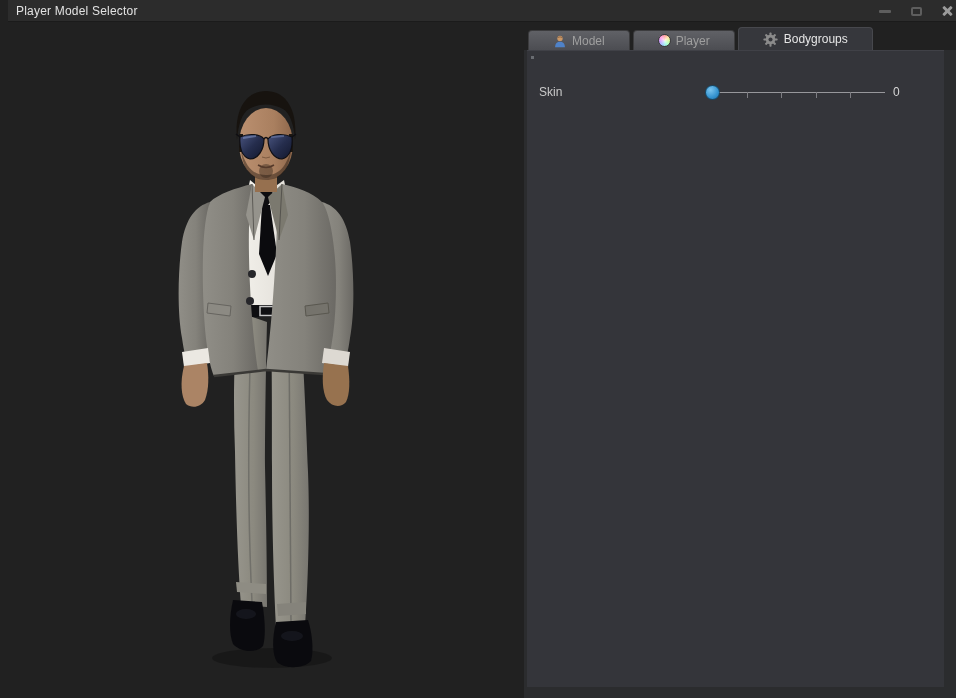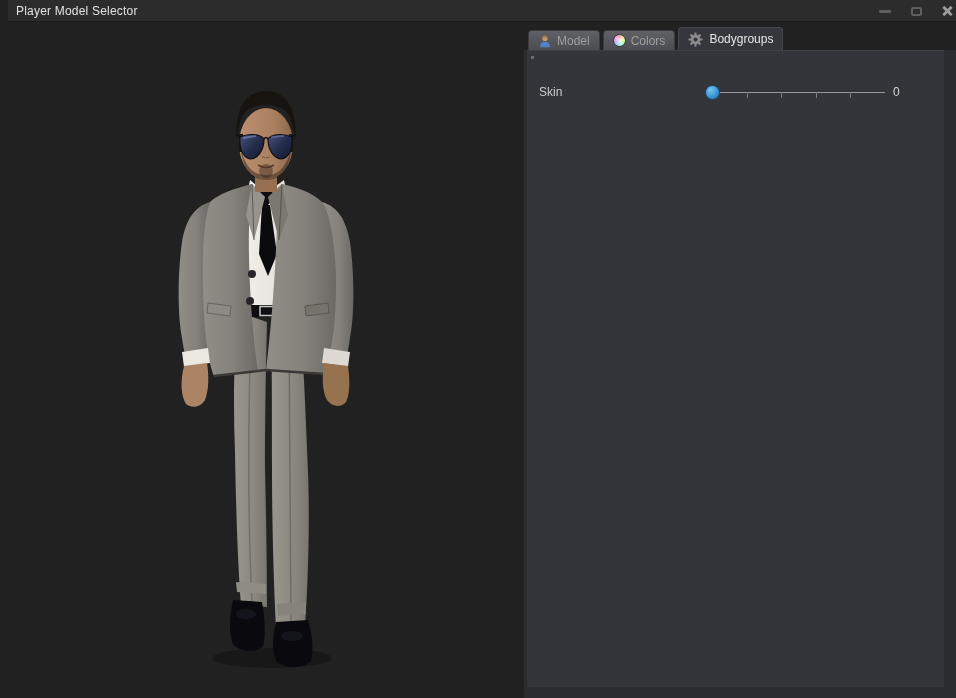--- a/index.html
+++ b/index.html
@@ -23,21 +23,21 @@
   .glyph-close:after  { transform:rotate(-45deg); }
 
   
   .content { position:absolute; left:0; top:22px; width:956px; height:676px; display:flex; }
   .viewport { position:relative; width:524px; height:676px; background:#212121; overflow:hidden; }
   .right-col { position:relative; width:432px; height:676px; background:#212121;
     display:flex; flex-direction:column; }
 
   
   .tabs-row { height:28px; display:flex; align-items:flex-end; padding-left:4px; gap:3px; }
-  .tab { display:flex; align-items:center; gap:5px; padding:0 9px; height:20px;
+  .tab { display:flex; align-items:center; gap:5px; padding:0 24px; height:20px;
     border-radius:4px 4px 0 0; font-size:12px; color:#9f9f9f; cursor:pointer;
     background:linear-gradient(#606166,#4c4d52); border:1px solid #3c3c3e; border-bottom:none; }
   .tab.active { height:23px; background:#36373c; color:#e6e6e6;
     border-color:#47484d; position:relative; z-index:2;gap:6px; }
 
   .icon-person { width:14px; height:14px; display:block; }
   .icon-wheel { width:13px; height:13px; border-radius:50%;
     background:
       radial-gradient(circle at 50% 50%, rgba(255,255,255,.75) 0%, rgba(255,255,255,.25) 45%, rgba(255,255,255,0) 70%),
       conic-gradient(#ff9a9a,#ffe29a,#c4ff9a,#9affd8,#9ac8ff,#c89aff,#ff9ae2,#ff9a9a);
@@ -207,21 +207,21 @@
         <div class="tab">
           <svg class="icon-person" viewBox="0 0 20 20">
             <path d="M3,19 C3,13 6,11 10,11 C14,11 17,13 17,19 Z" fill="#4f82c8"></path>
             <circle cx="10" cy="6.3" r="3.8" fill="#cb9867"></circle>
             <path d="M6.3,5.6 C6.8,3.4 13.2,3.4 13.7,5.6 C12.8,4.2 7.2,4.2 6.3,5.6 Z" fill="#5d3f28"></path>
           </svg>
           <span>Model</span>
         </div>
         <div class="tab">
           <span class="icon-wheel"></span>
-          <span>Colors</span>
+          <span>Player</span>
         </div>
         <div class="tab active">
           <svg class="icon-gear" viewBox="0 0 20 20">
             <g fill="#8b8b8b">
               <rect x="8.6" y="0.5" width="2.8" height="19" rx="1"></rect>
               <rect x="8.6" y="0.5" width="2.8" height="19" rx="1" transform="rotate(45 10 10)"></rect>
               <rect x="8.6" y="0.5" width="2.8" height="19" rx="1" transform="rotate(90 10 10)"></rect>
               <rect x="8.6" y="0.5" width="2.8" height="19" rx="1" transform="rotate(135 10 10)"></rect>
               <circle cx="10" cy="10" r="6.4"></circle>
             </g>

